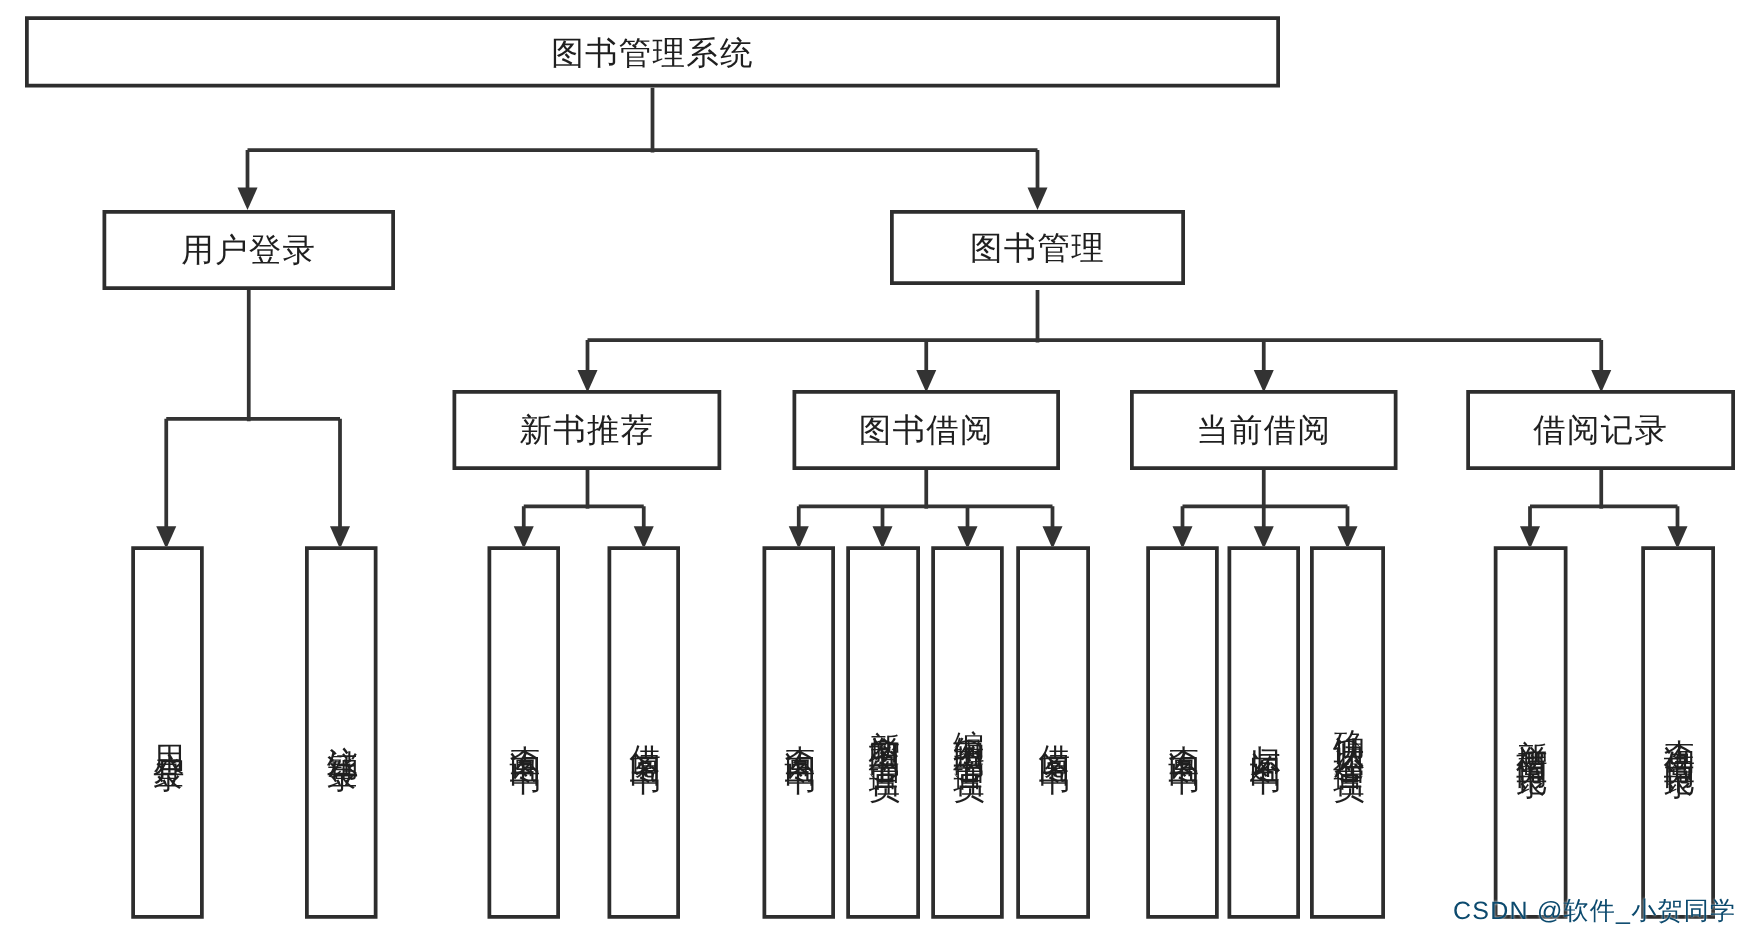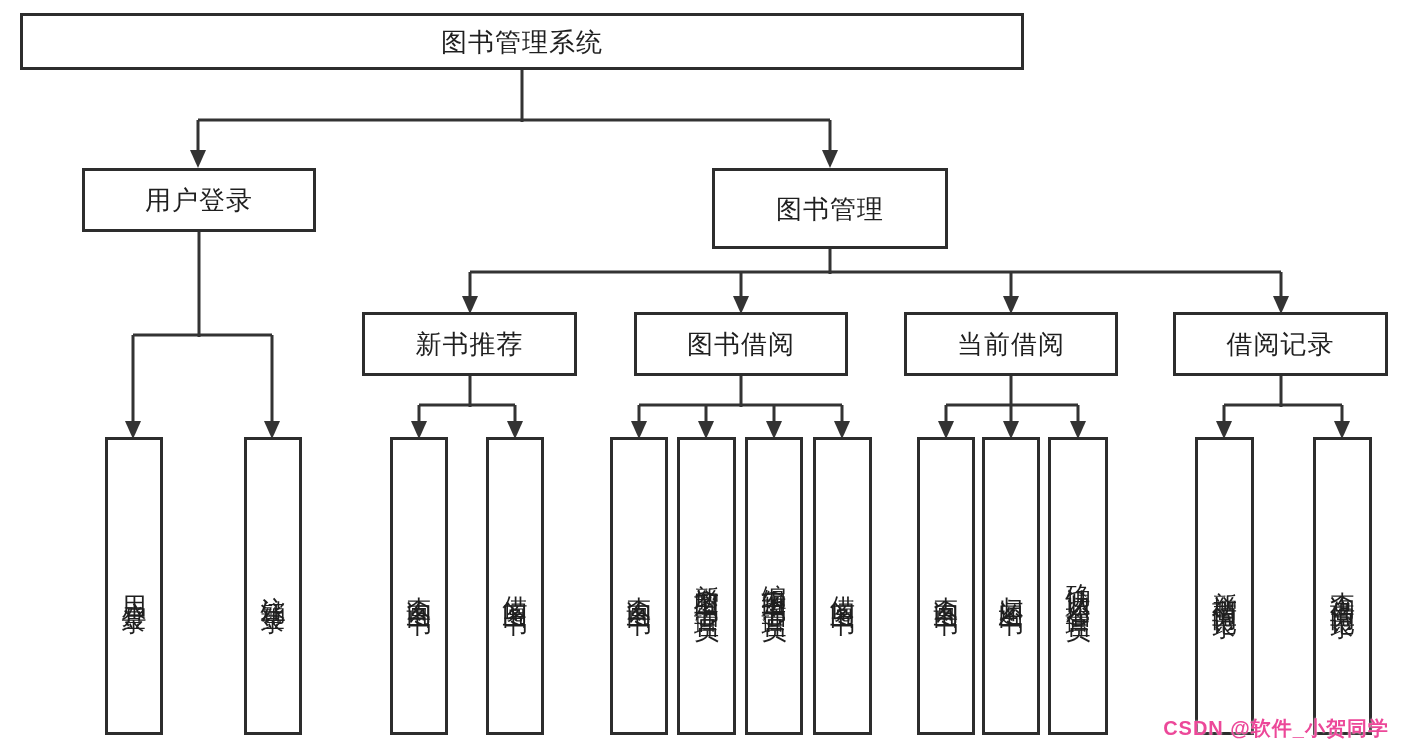--- a/index.html
+++ b/index.html
@@ -36,25 +36,24 @@
     writing-mode: vertical-rl;
     text-orientation: mixed;
     letter-spacing: 5px;
     font-size: 25px;
     white-space: normal;
   }
   .watermark {
     position: absolute;
     right: 16px;
     bottom: 5px;
-    color: #ec4899;
+    color: #0c4a6e;
     font-size: 20px;
     letter-spacing: 1px;
     text-shadow: 0 0 2px #ffffff;
-    font-weight: bold;
   }
 </style>
 </head>
 <body>
 
 <div class="canvas">
 
   <svg class="connectors" viewBox="0 0 1405 747" xmlns="http://www.w3.org/2000/svg">
     <path d="M522 70 V122 M198 120 H830 M198 120 V152 M830 120 V152
              M199 232 V337 M133 335 H272 M133 335 V423 M272 335 V423
@@ -82,21 +81,21 @@
       <polygon points="1003,421 1019,421 1011,439"></polygon>
       <polygon points="1070,421 1086,421 1078,439"></polygon>
       <polygon points="1216,421 1232,421 1224,439"></polygon>
       <polygon points="1334,421 1350,421 1342,439"></polygon>
     </g>
   </svg>
 
   <div class="node h" style="left:20px;top:13px;width:1004px;height:57px">图书管理系统</div>
 
   <div class="node h" style="left:82px;top:168px;width:234px;height:64px">用户登录</div>
-  <div class="node h" style="left:712px;top:168px;width:236px;height:81px">图书管理</div>
+  <div class="node h" style="left:712px;top:168px;width:236px;height:60px">图书管理</div>
 
   <div class="node h" style="left:634px;top:312px;width:214px;height:64px">图书借阅</div>
   <div class="node h" style="left:362px;top:312px;width:215px;height:64px">新书推荐</div>
   <div class="node h" style="left:1173px;top:312px;width:215px;height:64px">借阅记录</div>
   <div class="node h" style="left:904px;top:312px;width:214px;height:64px">当前借阅</div>
 
   <div class="node v" style="left:105px;top:437px;width:58px;height:298px">用户登录</div>
   <div class="node v" style="left:244px;top:437px;width:58px;height:298px">注销登录</div>
 
   <div class="node v" style="left:390px;top:437px;width:58px;height:298px">查询图书</div>

